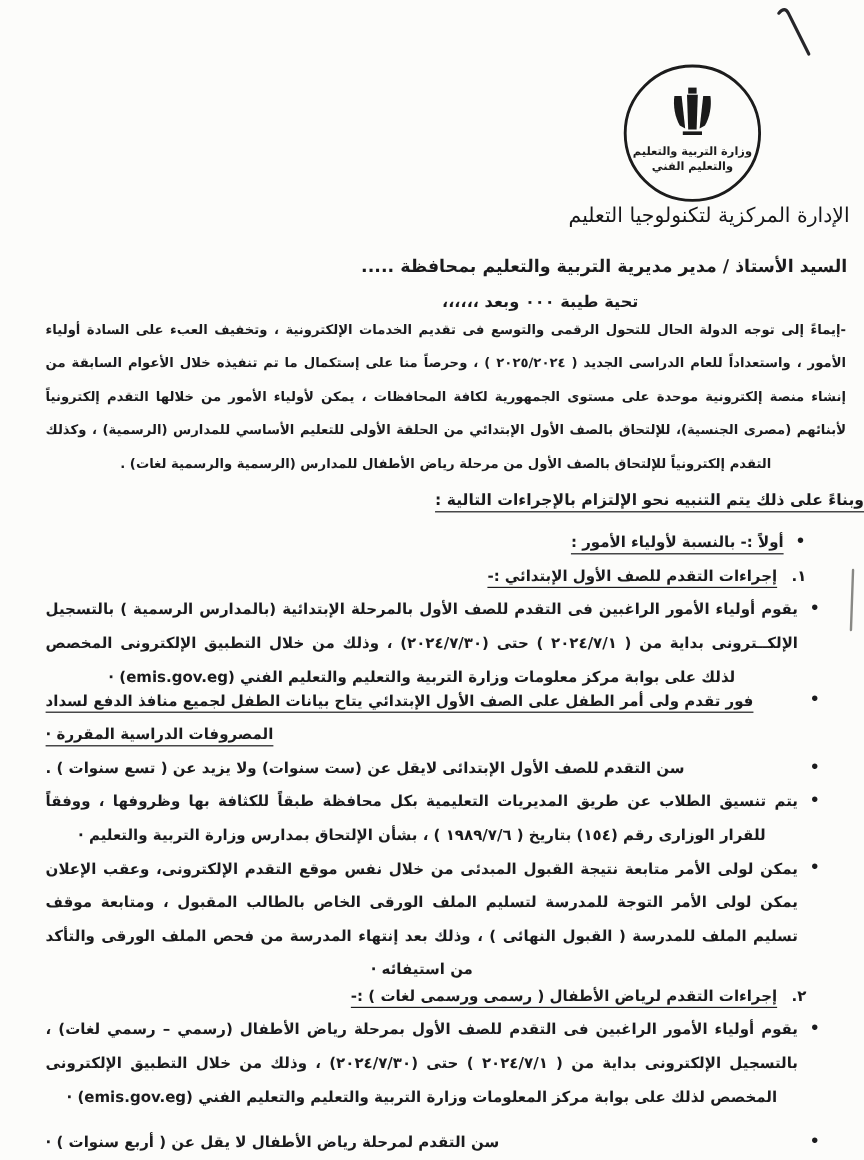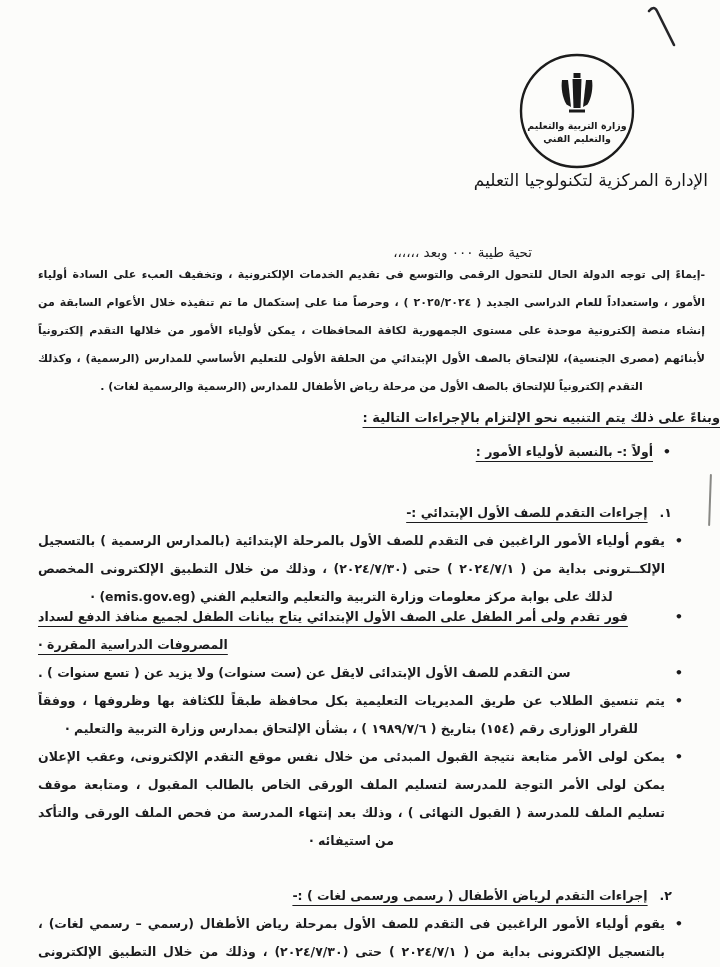--- a/index.html
+++ b/index.html
@@ -20,21 +20,21 @@
   .dept-title{
     position:absolute;top:170px;right:12px;
     font-size:17px;font-weight:normal;letter-spacing:0px;color:#161618;
   }
   .addressee{
     position:absolute;top:215px;right:14px;
     font-size:14.5px;font-weight:bold;
   }
   .greeting{
     position:absolute;top:244px;right:188px;
-    font-size:13.5px;font-weight:normal;
+    font-size:13.5px;font-weight:bold;
   }
   
   .intro{
     position:absolute;top:250px;right:15px;left:38px;
     font-size:11px;font-weight:bold;line-height:28px;
     text-align:justify;text-align-last:center;
   }
   .notice{
     position:absolute;top:410px;right:0;left:0;
     font-size:13px;font-weight:bold;
@@ -47,21 +47,21 @@
   .lists{
     position:absolute;top:438px;right:34px;left:38px;
     font-size:12.5px;font-weight:bold;line-height:28px;
   }
   .brow{display:flex;gap:7px;align-items:flex-start;}
   .blt{flex:0 0 14px;text-align:center;font-size:13px;line-height:28px;}
   .btxt{flex:1 1 auto;}
   .just{text-align:justify;text-align-last:center;}
   .single{text-align:left;}
   .sec-head{padding-right:12px;margin-bottom:0;}
-  .num-head{padding-right:14px;margin-top:33px;}
+  .num-head{padding-right:14px;}
   .num{display:inline-block;margin-left:12px;}
   .b0{margin-bottom:-8px;}
   .b4{margin-bottom:-6px;}
   .i2b1{margin-top:10px;}
   .head-gap{margin-bottom:0px;}
   
   .ring-text{
     font-family:"Liberation Sans",sans-serif;
     font-weight:bold;font-size:8.2px;letter-spacing:1.05px;fill:#1c1c1c;
   }
@@ -97,20 +97,21 @@
         <path d="M56.5,29 h9 l-1,29 h-7 z"></path>
         <rect x="53" y="59.5" width="16" height="3"></rect>
       </g>
       <text class="seal-ar" x="61" y="79" font-size="9.5" text-anchor="middle">وزارة التربية والتعليم</text>
       <text class="seal-ar" x="61" y="92" font-size="9.5" text-anchor="middle">والتعليم الفني</text>
     </svg>
   </div>
 
   <div class="dept-title">الإدارة المركزية لتكنولوجيا التعليم</div>
 
+  <div class="addressee">السيد الأستاذ / مدير مديرية التربية والتعليم بمحافظة .....</div>
   <div class="greeting">تحية طيبة ٠٠٠ وبعد ،،،،،،</div>
 
   <p class="intro">-إيماءً إلى توجه الدولة الحال للتحول الرقمى والتوسع فى تقديم الخدمات الإلكترونية ، وتخفيف العبء على السادة أولياء الأمور ، واستعداداً للعام الدراسى الجديد ( ٢٠٢٥/٢٠٢٤ ) ، وحرصاً منا على إستكمال ما تم تنفيذه خلال الأعوام السابقة من إنشاء منصة إلكترونية موحدة على مستوى الجمهورية لكافة المحافظات ، يمكن لأولياء الأمور من خلالها التقدم إلكترونياً لأبنائهم (مصرى الجنسية)، للإلتحاق بالصف الأول الإبتدائي من الحلقة الأولى للتعليم الأساسي للمدارس (الرسمية) ، وكذلك التقدم إلكترونياً للإلتحاق بالصف الأول من مرحلة رياض الأطفال للمدارس (الرسمية والرسمية لغات) .</p>
 
   <div class="notice">
     <span class="u">وبناءً على ذلك يتم التنبيه نحو الإلتزام بالإجراءات التالية :</span>
   </div>
 
   <div class="lists">
 

